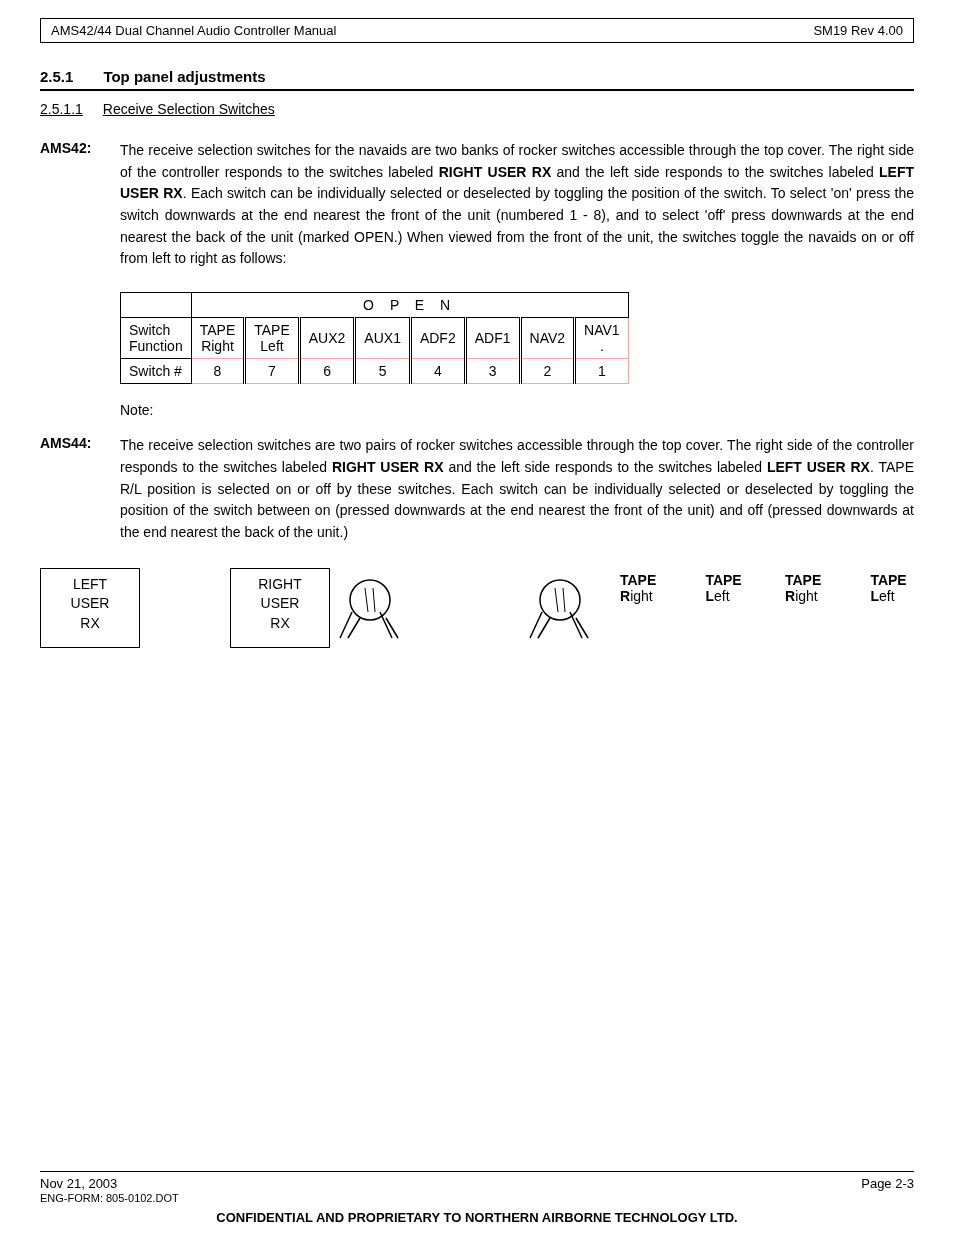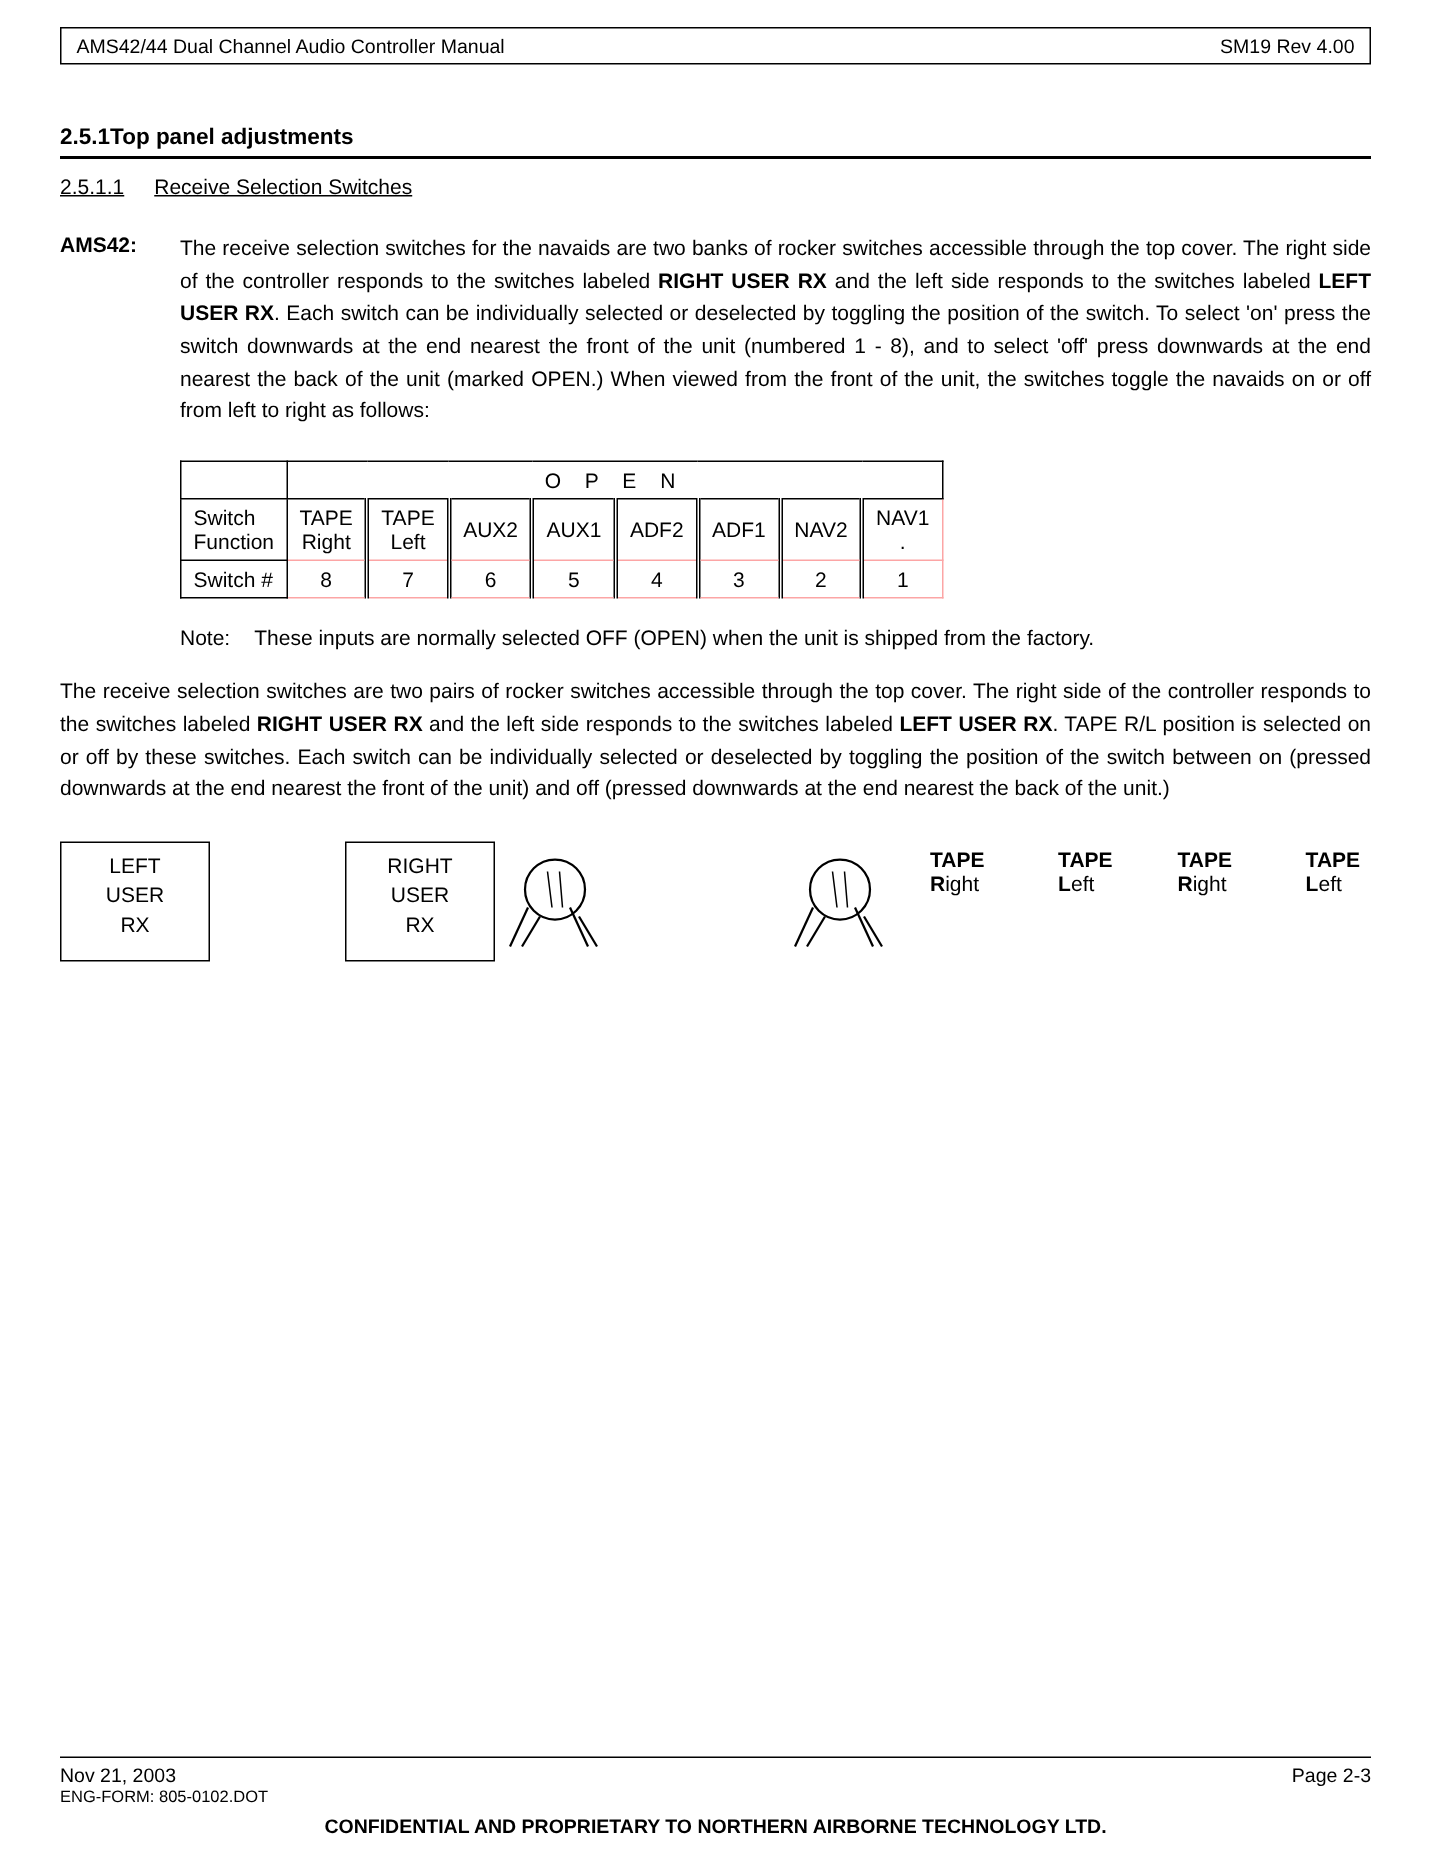--- a/index.html
+++ b/index.html
@@ -30,21 +30,22 @@
     }
     
     .content {
       padding: 10px 40px 10px 40px;
       flex: 1;
     }
     
     .section-heading {
       display: flex;
       align-items: baseline;
-      margin-top: 30px;
+      gap: 30px;
+      margin-top: 15px;
       margin-bottom: 6px;
       border-bottom: 2px solid #000;
       padding-bottom: 4px;
     }
     .section-num {
       font-size: 15px;
       font-weight: bold;
       white-space: nowrap;
     }
     .section-title {
@@ -245,24 +246,26 @@
           <td class="double-border-left">3</td>
           <td class="double-border-left">2</td>
           <td class="double-border-left">1</td>
         </tr>
       </tbody>
         </table>
     </div>
 
     <div class="note-block">
       <span class="note-label">Note:</span>
-      <span>These inputs are normally selected OFF (OPEN) when the unit is shipped from the factory.</span>
     </div>
 
     <div class="labeled-para">
+      <div class="label-col">
+        <span>AMS44:</span>
+      </div>
       <div class="para-col">
         <p>The receive selection switches are two pairs of rocker switches accessible through the top cover. The right side of the controller responds to the switches labeled <strong>RIGHT USER RX</strong> and the left side responds to the switches labeled <strong>LEFT USER RX</strong>. TAPE R/L position is selected on or off by these switches.  Each switch can be individually selected or deselected by toggling the position of the switch between on (pressed downwards at the end nearest the front of the unit) and off (pressed downwards at the end nearest the back of the unit.)</p>
       </div>
     </div>
 
     <div class="diagram-area">
 
       <div class="rx-boxes">
         <div class="rx-box">
           <span>LEFT USER</span><br>

